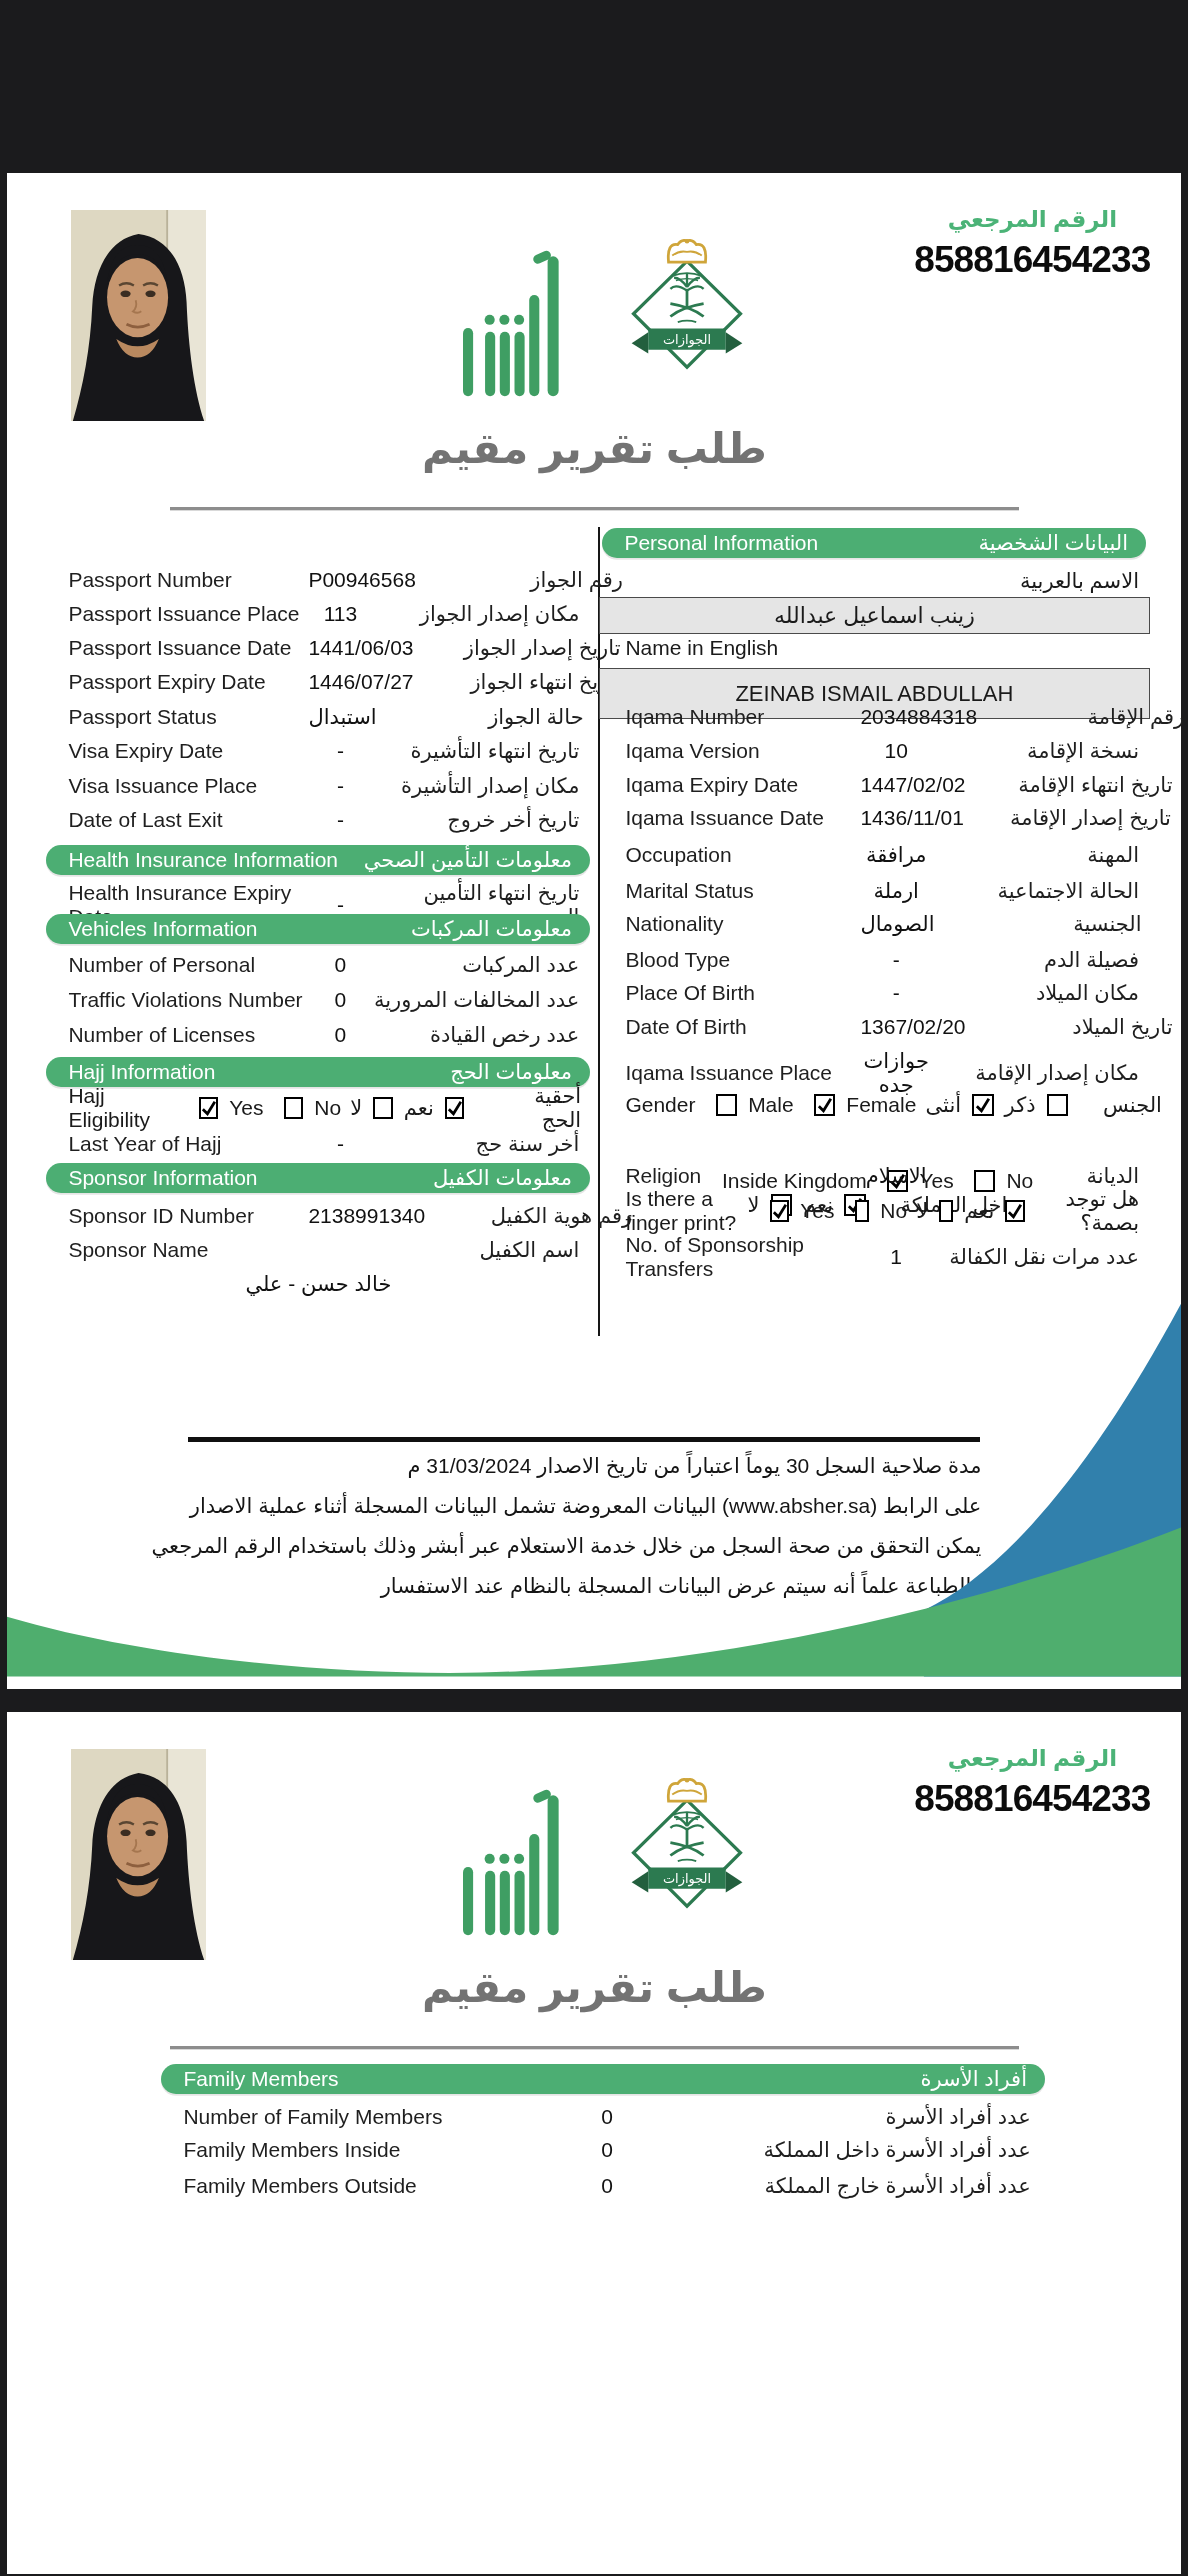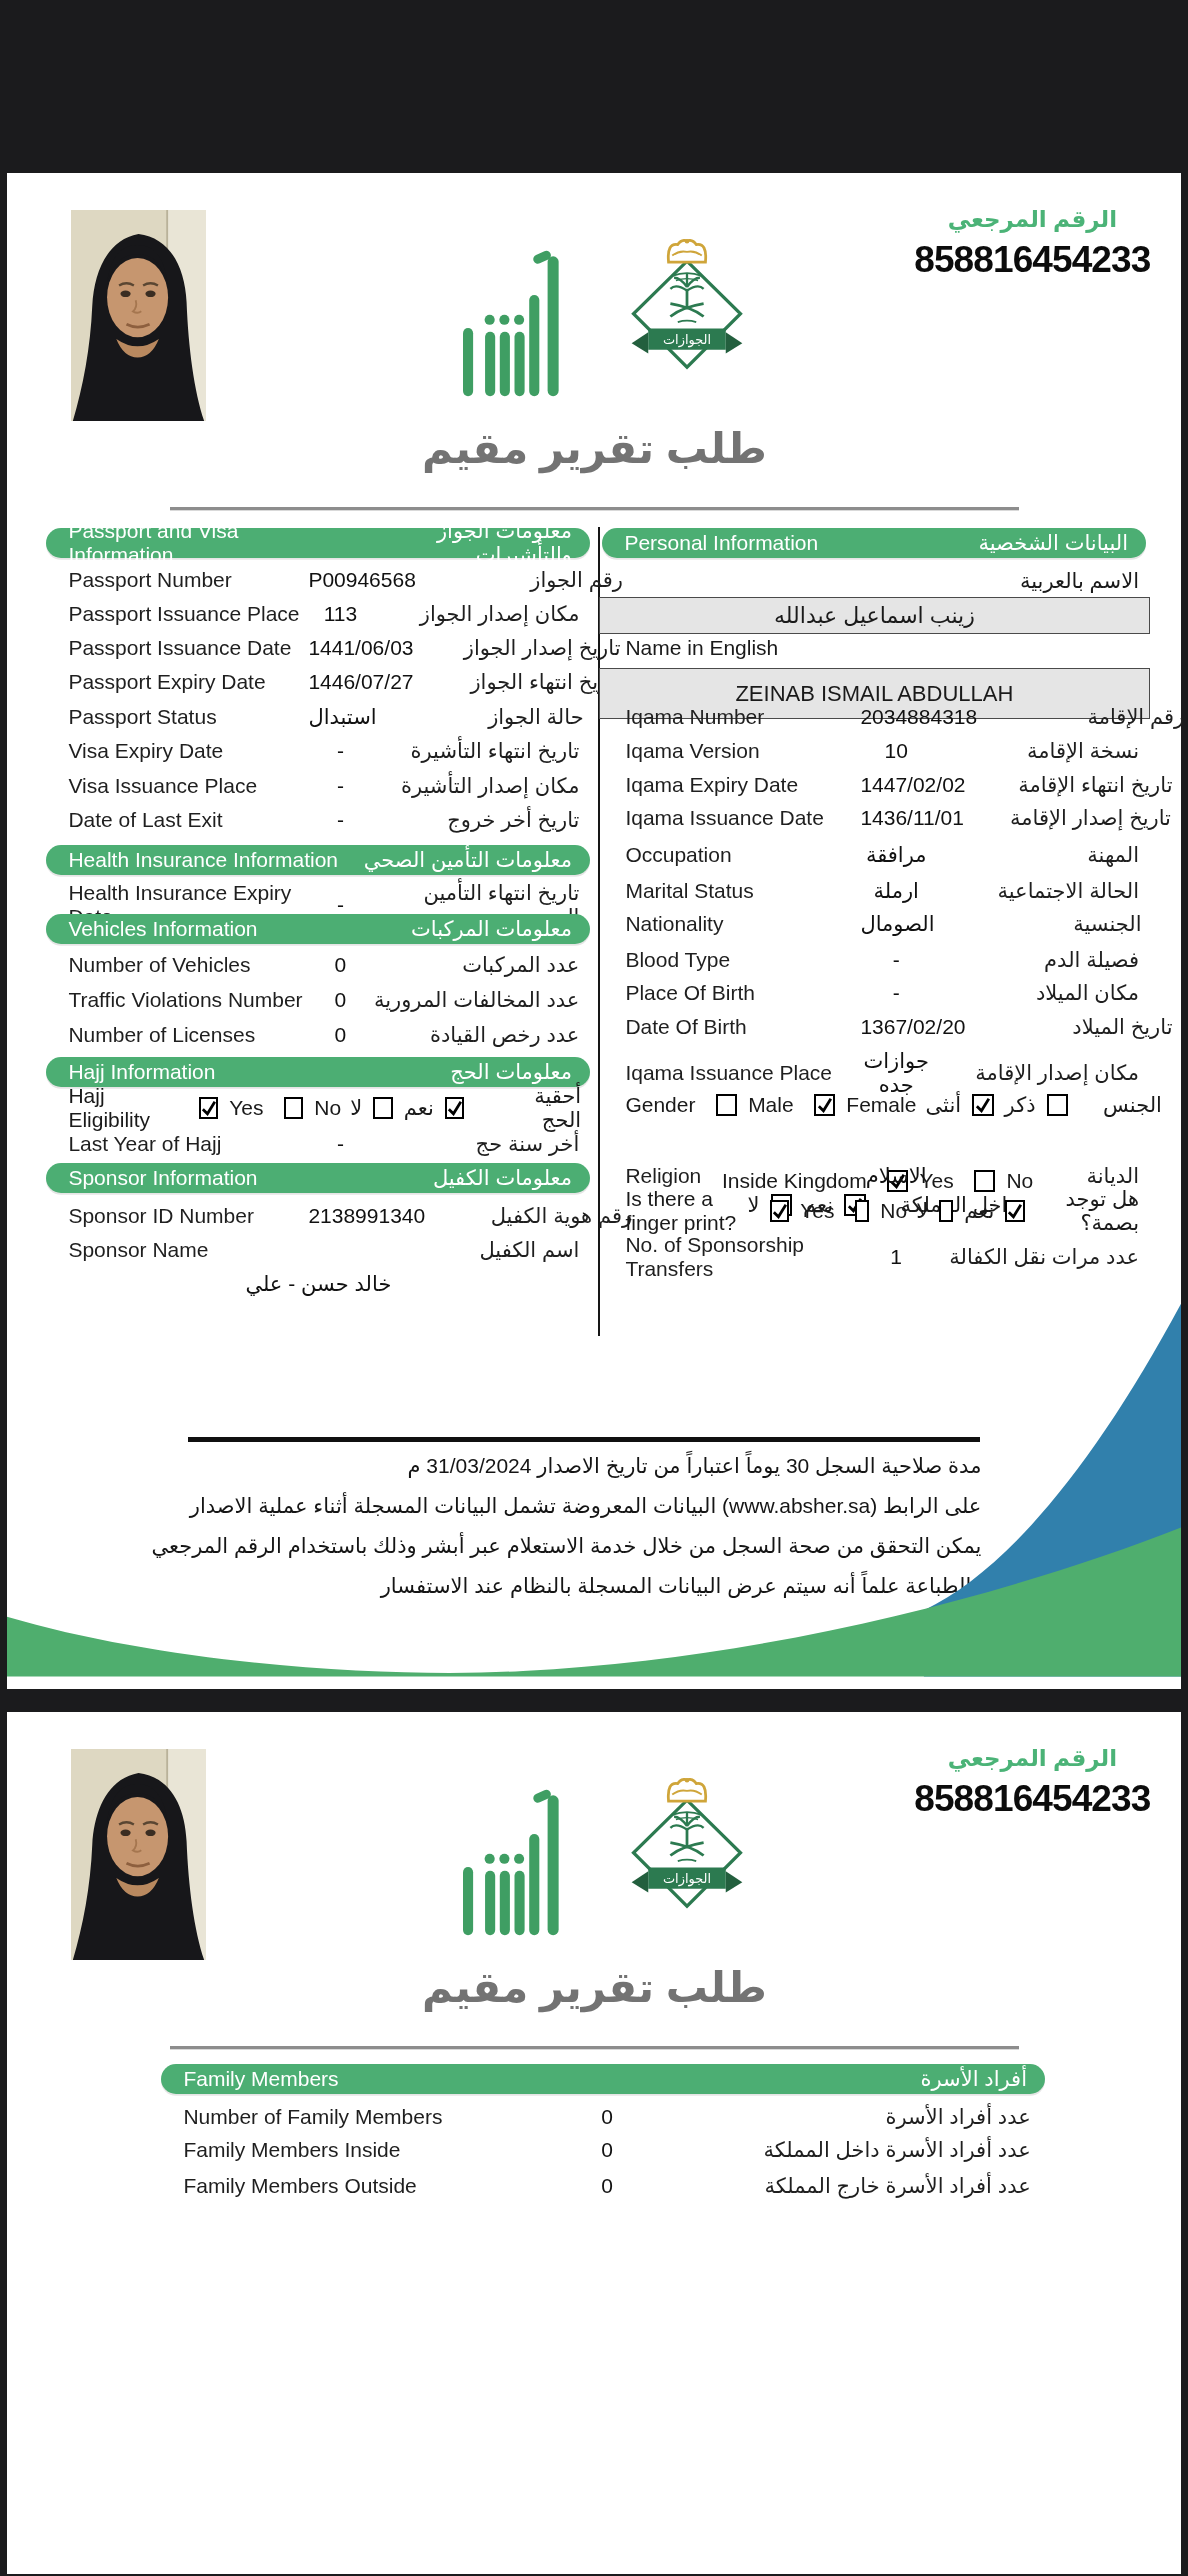--- a/index.html
+++ b/index.html
@@ -130,24 +130,20 @@
     <div class="ref-block">
       <div class="ref-label">الرقم المرجعي</div>
       <div class="ref-number">858816454233</div>
     </div>
 
     <div class="doc-title">طلب تقرير مقيم</div>
     <div class="hdr-divider"></div>
 
     <div class="v-divider"></div>
     <div class="col" id="left-col">
-        <div class="pill" style="top: 355px;">
-          <span class="en">Passport and Visa Information</span>
-          <span class="ar">معلومات الجواز والتأشيرات</span>
-        </div>
         <div class="row3" style="top: 394px;">
           <span class="lbl-en">Passport Number</span>
           <span class="val">P00946568</span>
           <span class="lbl-ar">رقم الجواز</span>
         </div>
         <div class="row3" style="top: 428px;">
           <span class="lbl-en">Passport Issuance Place</span>
           <span class="val">113</span>
           <span class="lbl-ar">مكان إصدار الجواز</span>
         </div>
@@ -188,21 +184,21 @@
         <div class="row3" style="top: 708px;">
           <span class="lbl-en">Health Insurance Expiry Date</span>
           <span class="val">-</span>
           <span class="lbl-ar">تاريخ انتهاء التأمين الصحي</span>
         </div>
         <div class="pill" style="top: 741px;">
           <span class="en">Vehicles Information</span>
           <span class="ar">معلومات المركبات</span>
         </div>
         <div class="row3" style="top: 779px;">
-          <span class="lbl-en">Number of Vehicles</span>
+          <span class="lbl-en">Number of Personal</span>
           <span class="val">0</span>
           <span class="lbl-ar">عدد المركبات</span>
         </div>
         <div class="row3" style="top: 814px;">
           <span class="lbl-en">Traffic Violations Number</span>
           <span class="val">0</span>
           <span class="lbl-ar">عدد المخالفات المرورية</span>
         </div>
         <div class="row3" style="top: 849px;">
           <span class="lbl-en">Number of Licenses</span>

